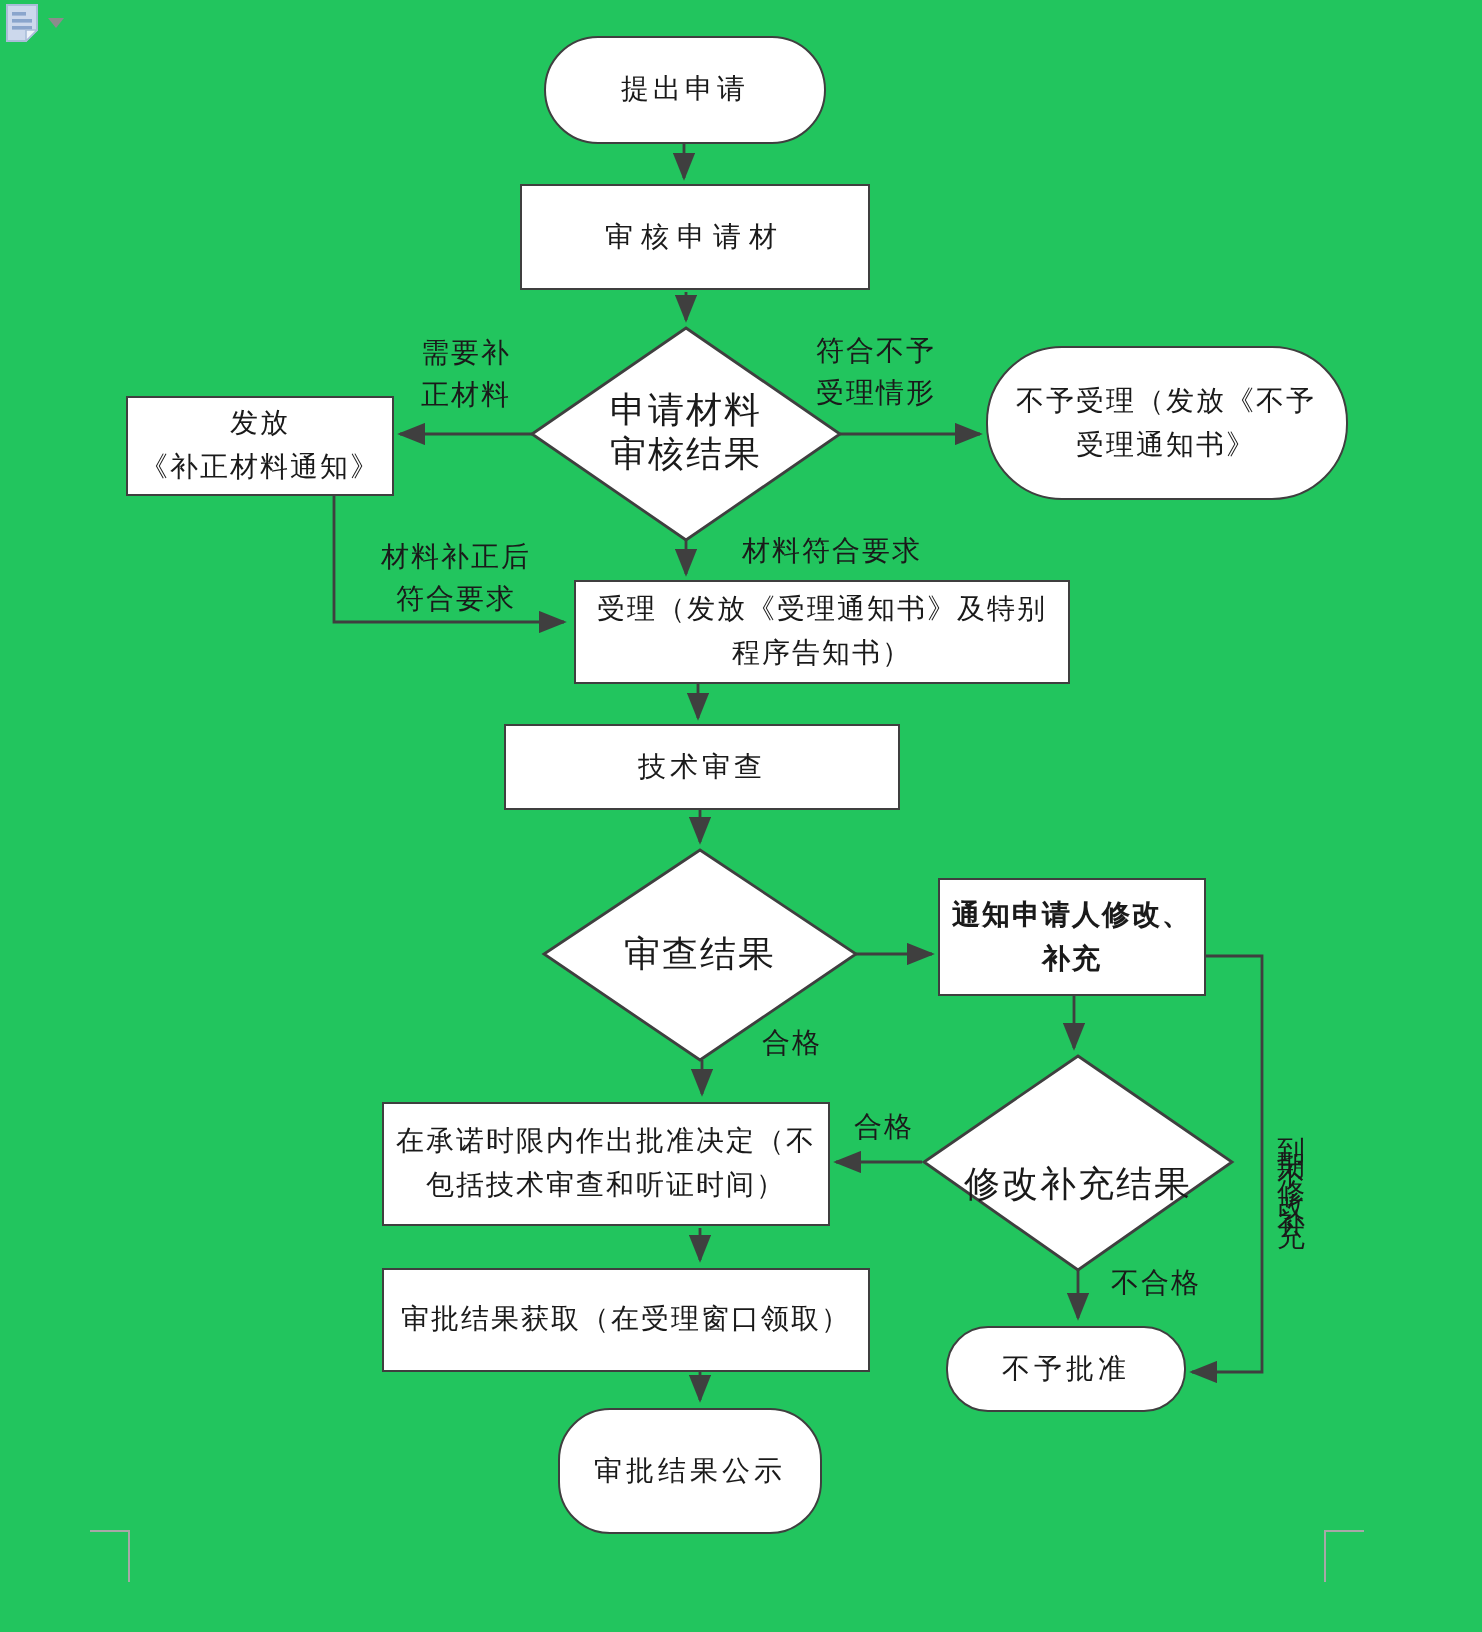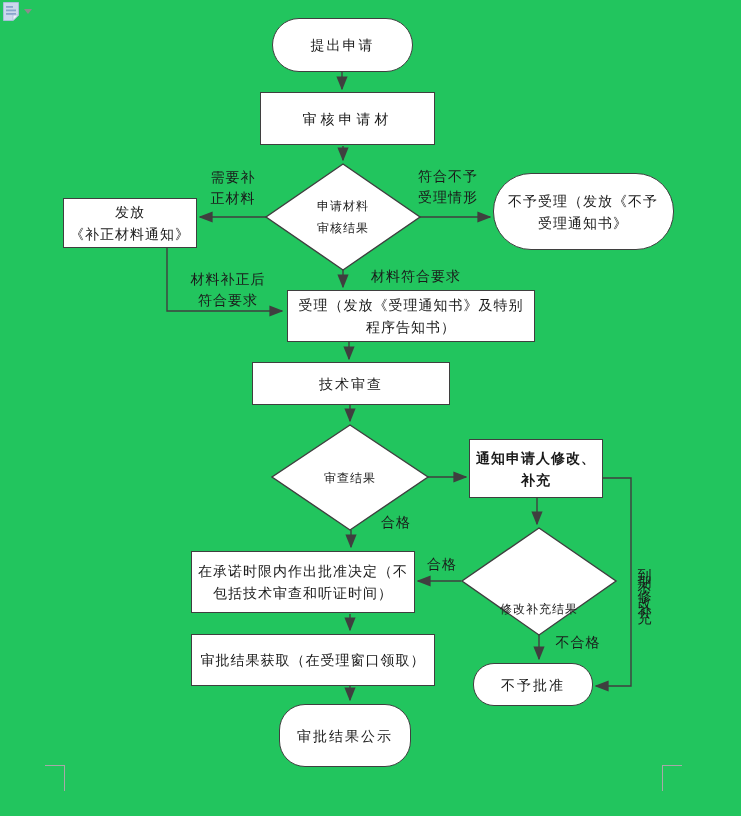--- a/index.html
+++ b/index.html
@@ -9,21 +9,21 @@
   }
   .connectors{position:absolute;left:0;top:0;pointer-events:none;}
   .node{
     position:absolute;display:flex;align-items:center;justify-content:center;
     background:#ffffff;border:1.5px solid #3f3f3f;box-sizing:border-box;
     font-size:14px;line-height:22px;letter-spacing:1px;
   }
   .node span{white-space:pre-line;text-align:center;}
   .dtext{
     position:absolute;display:flex;align-items:center;justify-content:center;
-    font-size:12px;line-height:22px;letter-spacing:1px;background:transparent;
+    font-size:18px;line-height:22px;letter-spacing:1px;background:transparent;
   }
   .dtext span{white-space:pre-line;text-align:center;}
   .elabel{
     position:absolute;font-size:14px;line-height:21px;letter-spacing:1px;
     text-align:center;white-space:pre-line;
   }
   .ls2{letter-spacing:2px;}
   .ls4{letter-spacing:4px;}
   
   #n-start{left:272px;top:18px;width:141px;height:54px;border-radius:27px;}
@@ -34,24 +34,24 @@
   #n-accept{left:287px;top:290px;width:248px;height:52px;}
   #n-tech{left:252px;top:362px;width:198px;height:43px;}
   #n-notify{left:469px;top:439px;width:134px;height:59px;font-weight:bold;}
   #n-approve{left:191px;top:551px;width:224px;height:62px;}
   #n-result{left:191px;top:634px;width:244px;height:52px;}
   #n-deny{left:473px;top:663px;width:120px;height:43px;border-radius:21px;}
   #n-publicity{left:279px;top:704px;width:132px;height:63px;border-radius:26px;}
   
   #d1-text{left:268px;top:166px;width:150px;height:102px;}
   #d2-text{left:274px;top:427px;width:152px;height:101px;}
-  #d3-text{left:464px;top:558px;width:150px;height:102px;}
+  #d3-text{left:464px;top:542px;width:150px;height:102px;}
   
   #lbl-need{left:196px;top:167px;width:74px;}
-  #lbl-reject{left:417px;top:166px;width:62px;}
+  #lbl-reject{left:407px;top:166px;width:62px;}
   #lbl-matok{left:366px;top:266px;width:100px;}
   #lbl-corrok{left:188px;top:269px;width:80px;}
   #lbl-q1{left:374px;top:512px;width:44px;}
   #lbl-q2{left:420px;top:554px;width:44px;}
   #lbl-unq{left:548px;top:632px;width:60px;}
   #lbl-overdue{
     left:634px;top:502px;height:158px;width:22px;
     writing-mode:vertical-lr;text-orientation:upright;letter-spacing:7px;
     font-size:14px;line-height:22px;position:absolute;
   }

